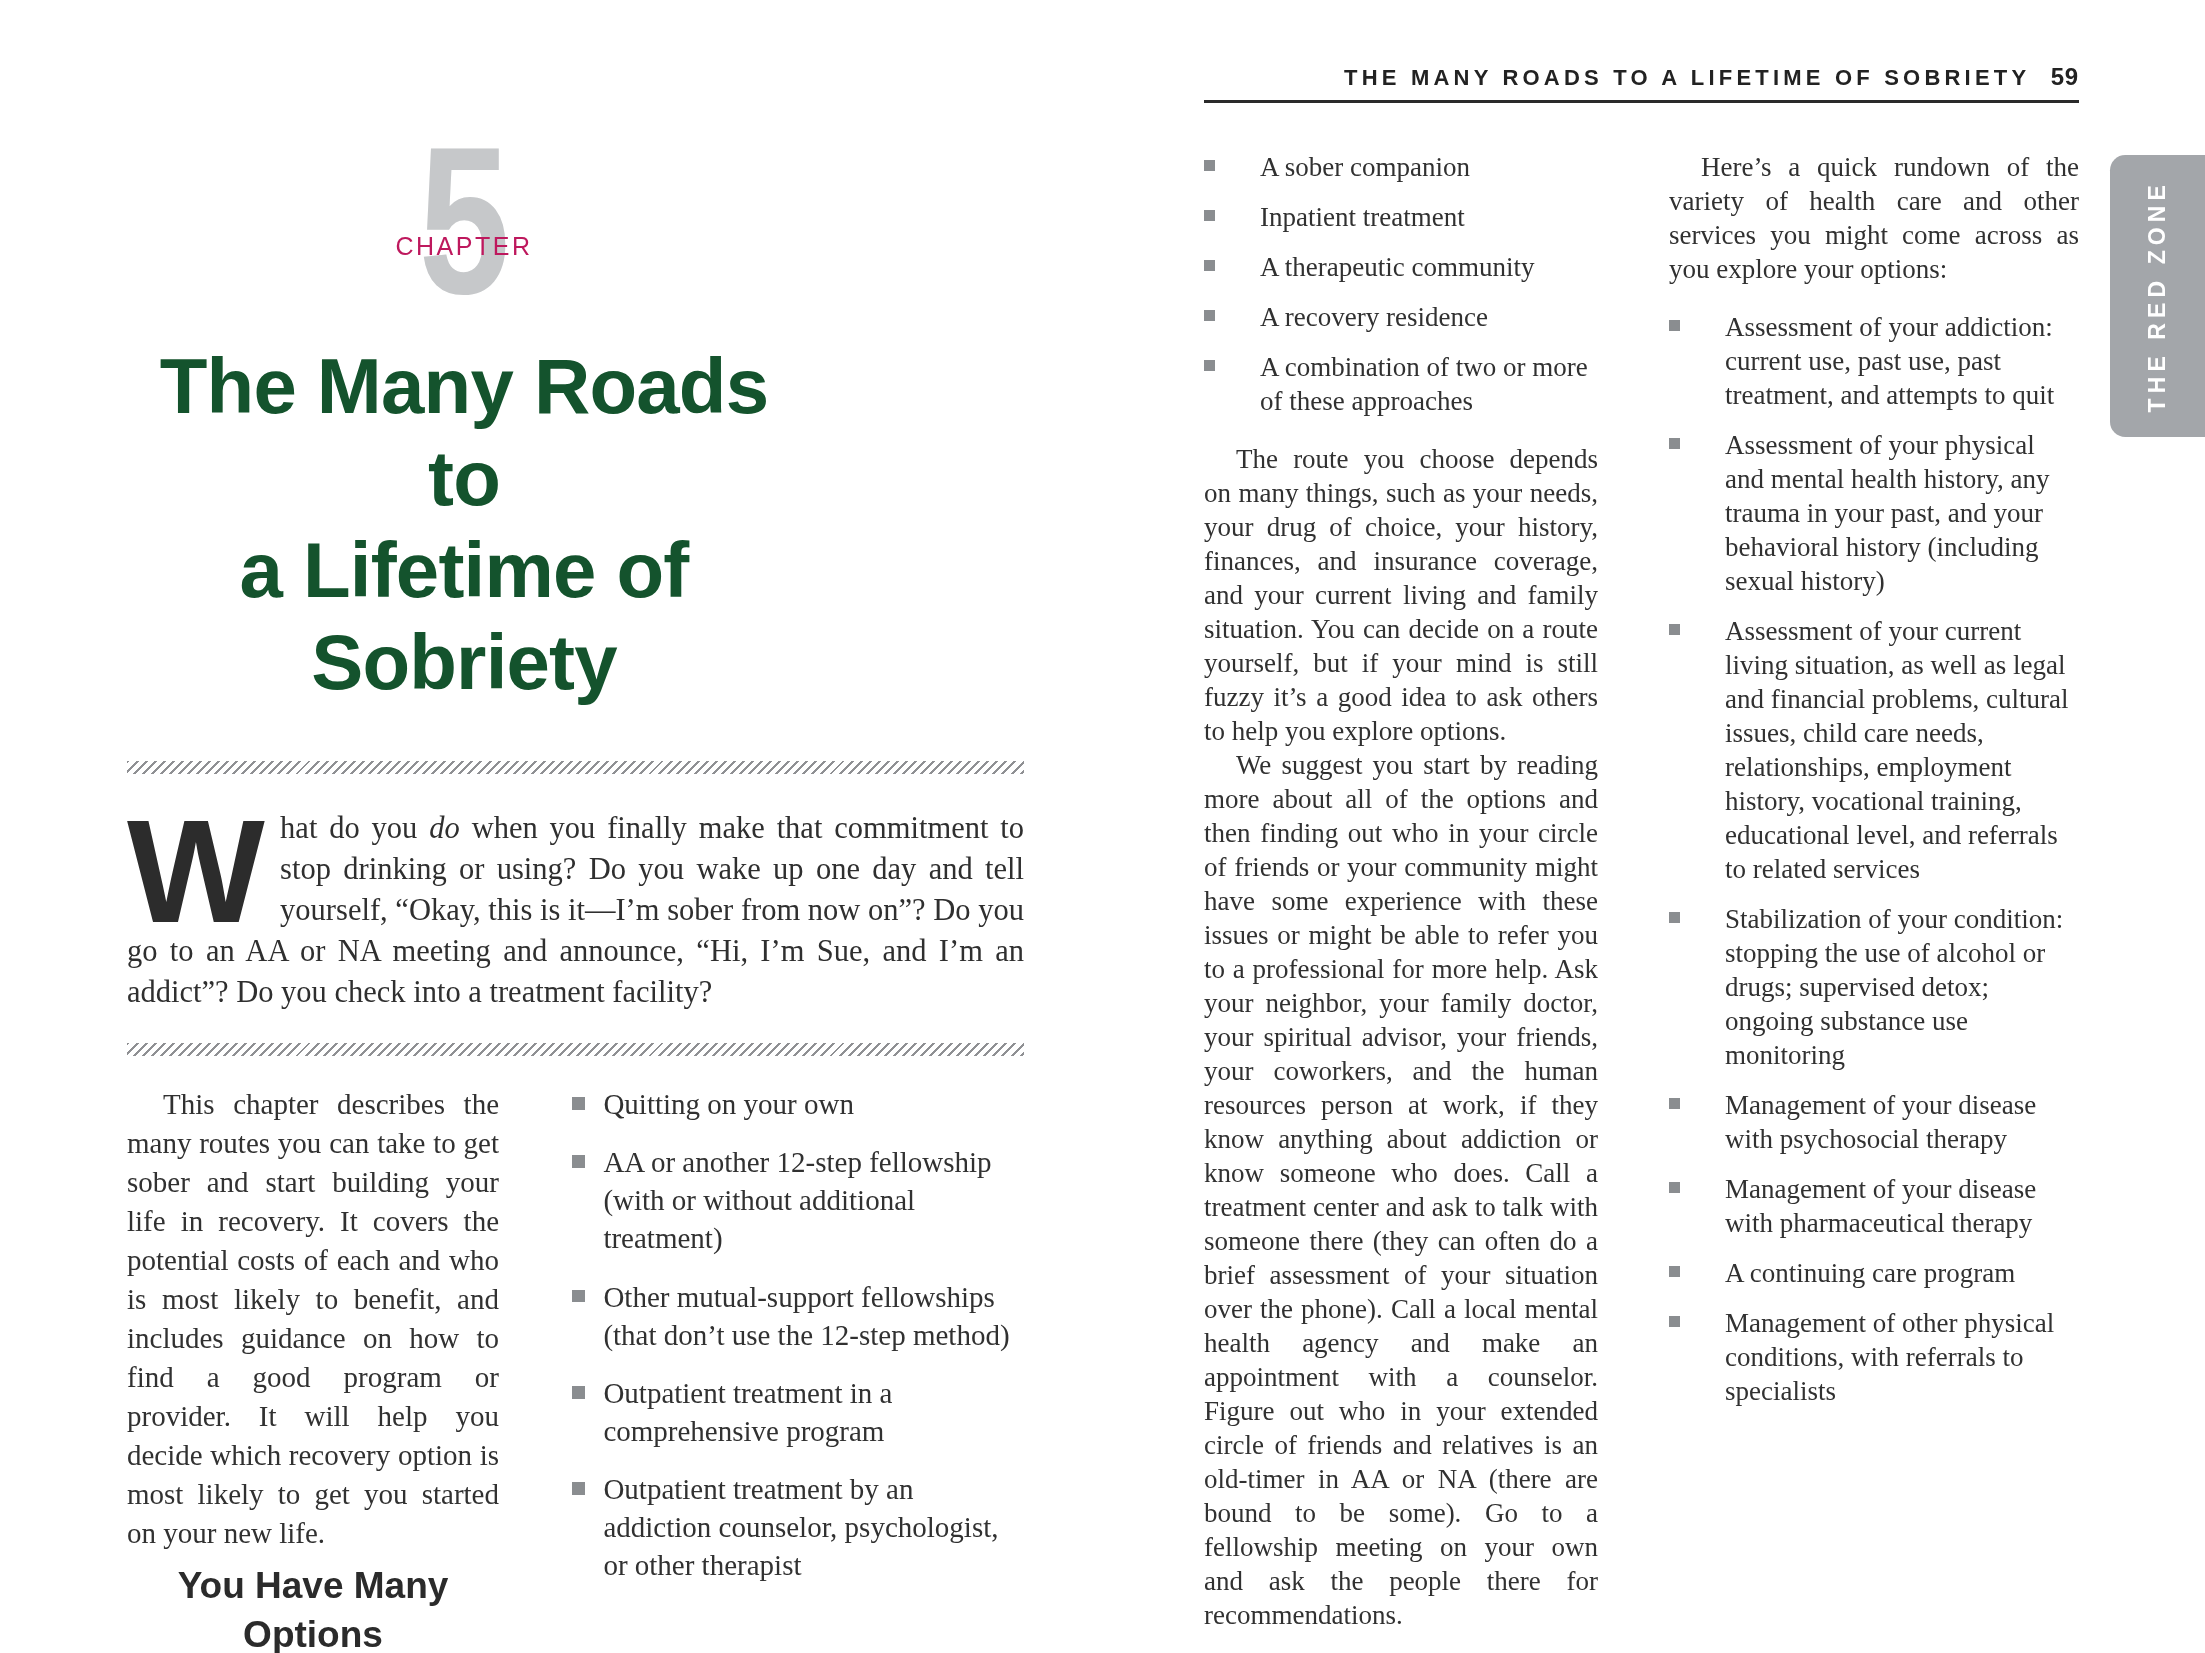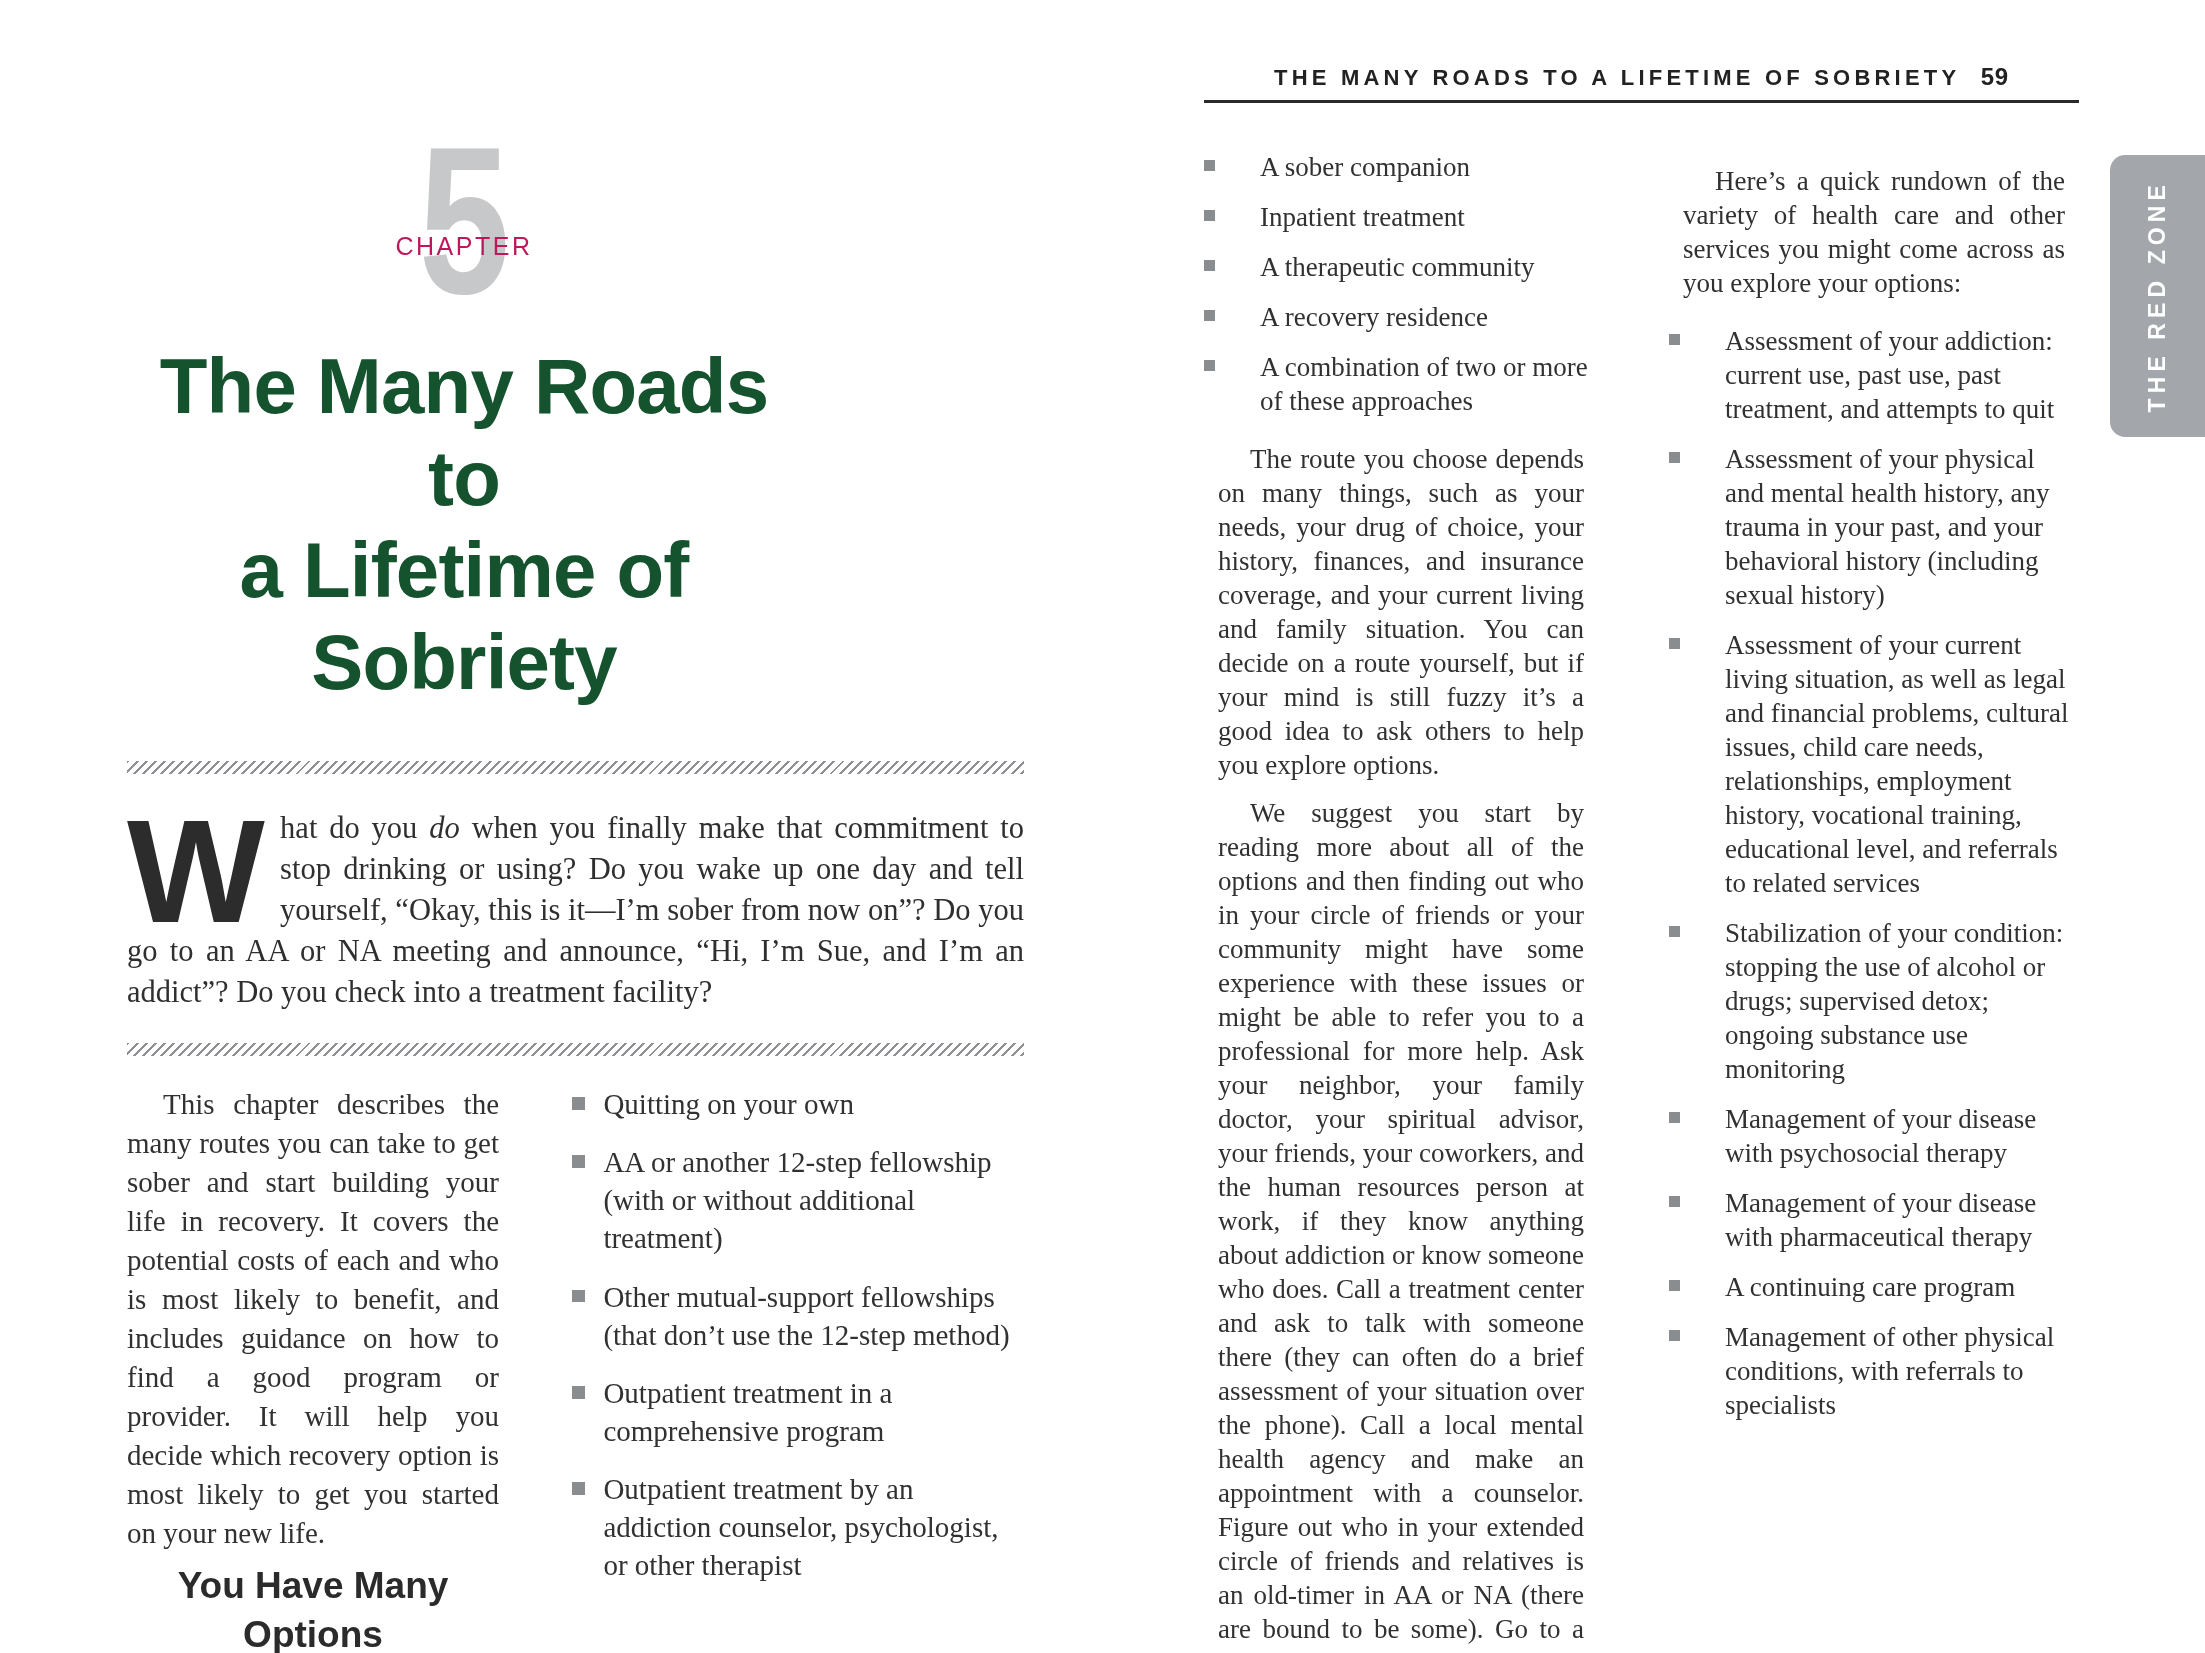--- a/index.html
+++ b/index.html
@@ -51,30 +51,30 @@
 
   .blist{margin:0;padding:0;}
   .bullet{display:flex;margin-bottom:20.4px;}
   .bullet:last-child{margin-bottom:0;}
   .sq{width:12.7px;height:12.7px;background:#8a8d90;flex:none;margin:12px 18.7px 0 0;}
   .bullet .bt{font-size:29px;line-height:38px;}
 
   
   .right-page{position:absolute;left:1204px;top:0;width:875px;}
   .rp-header{
-    padding-top:63px;text-align:center;
+    padding-top:63px;text-align:right;
     font-family:"Liberation Sans", sans-serif;font-weight:bold;color:#222;
   }
   .rp-header .ht{font-size:22px;letter-spacing:4.2px;}
   .rp-header .pn{font-size:24px;letter-spacing:0.8px;margin-left:20.4px;}
   .rp-rule{height:2.5px;background:#2a2a2a;margin-top:9.3px;}
   .rp-cols{display:flex;margin-top:47px;}
   .rp-colA{width:394px;flex:none;}
   .rp-colB{margin-left:71px;flex:1;}
-  .rp-para{font-size:27px;line-height:34px;text-align:justify;text-indent:32px;margin:14px;}
+  .rp-para{font-size:27px;line-height:34px;text-align:justify;text-indent:32px;margin:0;}
   .rp-para + .rp-para{margin-top:0;}
   .rp-blist .bullet{margin-bottom:16px;gap:29px;}
   .rp-blist .sq{width:11px;height:11px;margin:10.2px 16px 0 0;}
   .rp-blist .bullet .bt{font-size:27px;line-height:34px;}
   .rp-colA .rp-blist{margin-bottom:24px;}
   .rp-colB .rp-blist{margin-top:24px;}
 
   
   .side-tab{
     position:absolute;right:0;top:155px;width:95px;height:282px;

